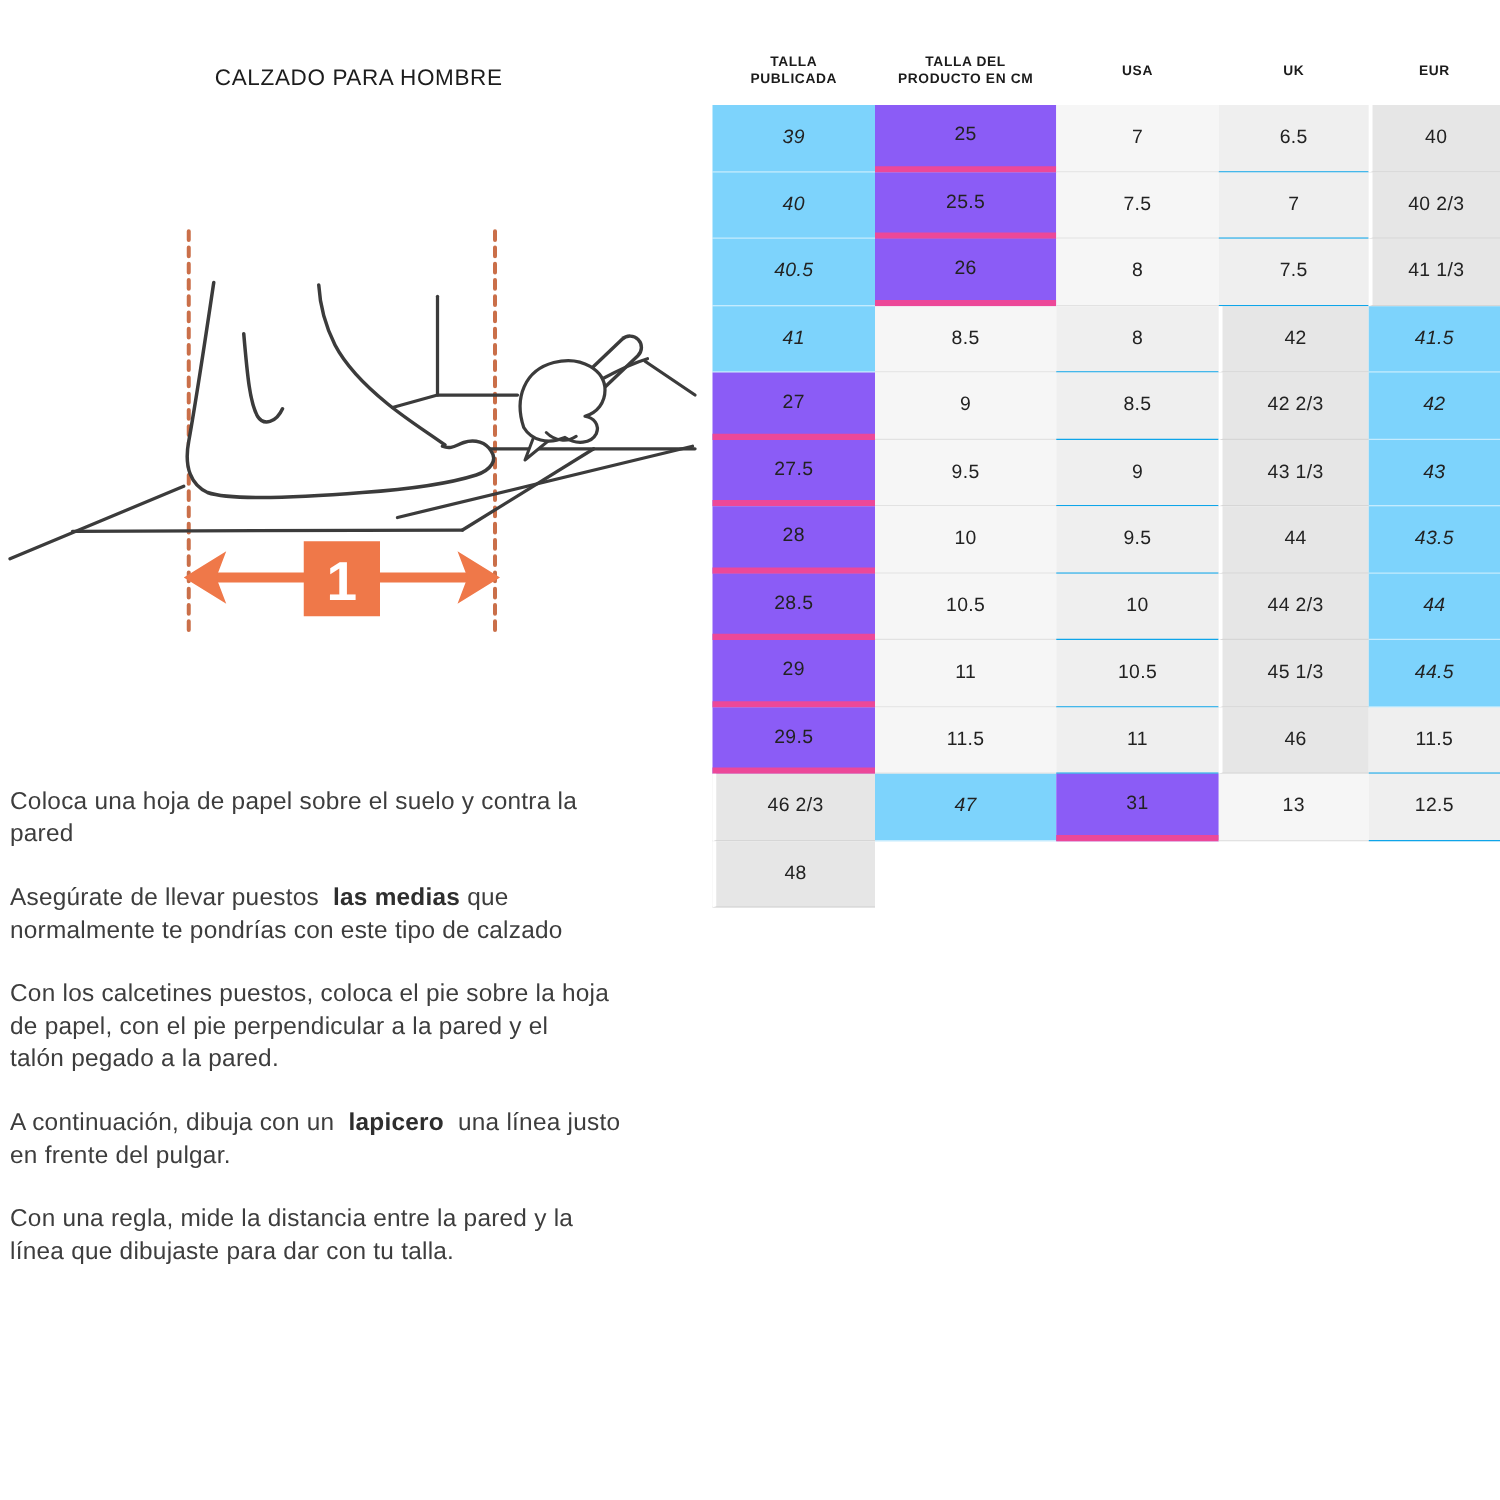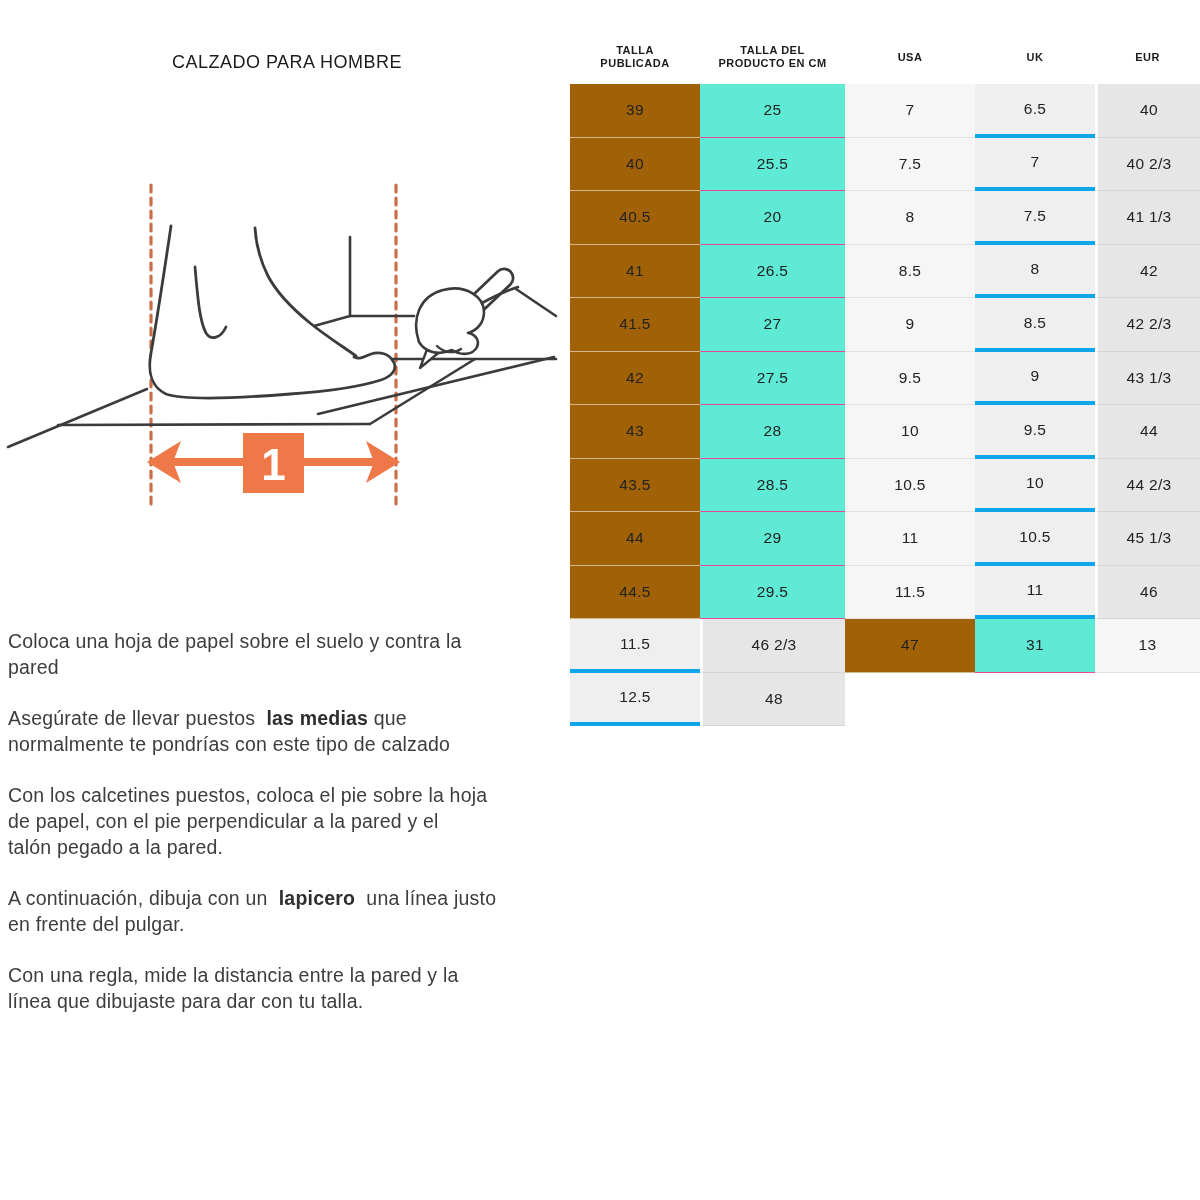--- a/index.html
+++ b/index.html
@@ -15,24 +15,24 @@
   .instructions b{font-weight:700;color:#2e2e2e;}
   
   .size-table{position:absolute;left:570px;top:30px;width:546px;
               display:grid;grid-template-columns:130px 145px 130px 120px 105px;
               grid-template-rows:54px;grid-auto-rows:53.5px;}
   .hcell{display:flex;flex-direction:column;justify-content:center;align-items:center;
          font-size:11px;font-weight:bold;line-height:13px;letter-spacing:.5px;
          color:#1b1b1b;text-align:center;}
   .cell{display:flex;align-items:center;justify-content:center;
         font-size:15.5px;letter-spacing:.3px;color:#222;}
-  .c0{background:#a16207;border-bottom:1px solid rgba(255,255,255,.55);}
-  .c1{background:#5eead4;border-bottom:1px solid #ec4899;}
+  .c0{background:#7dd3fc;border-bottom:1px solid rgba(255,255,255,.55);font-style:italic;}
+  .c1{background:#8b5cf6;border-bottom:5px solid #ec4899;}
   .c2{background:#f6f6f6;border-bottom:1px solid #e2e2e2;}
-  .c3{background:#efefef;border-bottom:4px solid #0ea5e9;}
+  .c3{background:#efefef;border-bottom:1px solid #0ea5e9;}
   .c4{background:#e6e6e6;border-bottom:1px solid #d6d6d6;border-left:3px solid #fff;}
 </style>
 </head>
 <body>
 
 <div class="canvas">
 
   <div class="page-title">CALZADO PARA HOMBRE</div>
 
   <svg class="illustration" viewBox="0 0 560 380" fill="none" stroke-linecap="round" stroke-linejoin="round">
@@ -130,26 +130,25 @@
       <div class="cell c1">25</div>
       <div class="cell c2">7</div>
       <div class="cell c3">6.5</div>
       <div class="cell c4">40</div>
       <div class="cell c0">40</div>
       <div class="cell c1">25.5</div>
       <div class="cell c2">7.5</div>
       <div class="cell c3">7</div>
       <div class="cell c4">40 2/3</div>
       <div class="cell c0">40.5</div>
-      <div class="cell c1">20</div>
+      <div class="cell c1">26</div>
       <div class="cell c2">8</div>
       <div class="cell c3">7.5</div>
       <div class="cell c4">41 1/3</div>
       <div class="cell c0">41</div>
-      <div class="cell c1">26.5</div>
       <div class="cell c2">8.5</div>
       <div class="cell c3">8</div>
       <div class="cell c4">42</div>
       <div class="cell c0">41.5</div>
       <div class="cell c1">27</div>
       <div class="cell c2">9</div>
       <div class="cell c3">8.5</div>
       <div class="cell c4">42 2/3</div>
       <div class="cell c0">42</div>
       <div class="cell c1">27.5</div>

